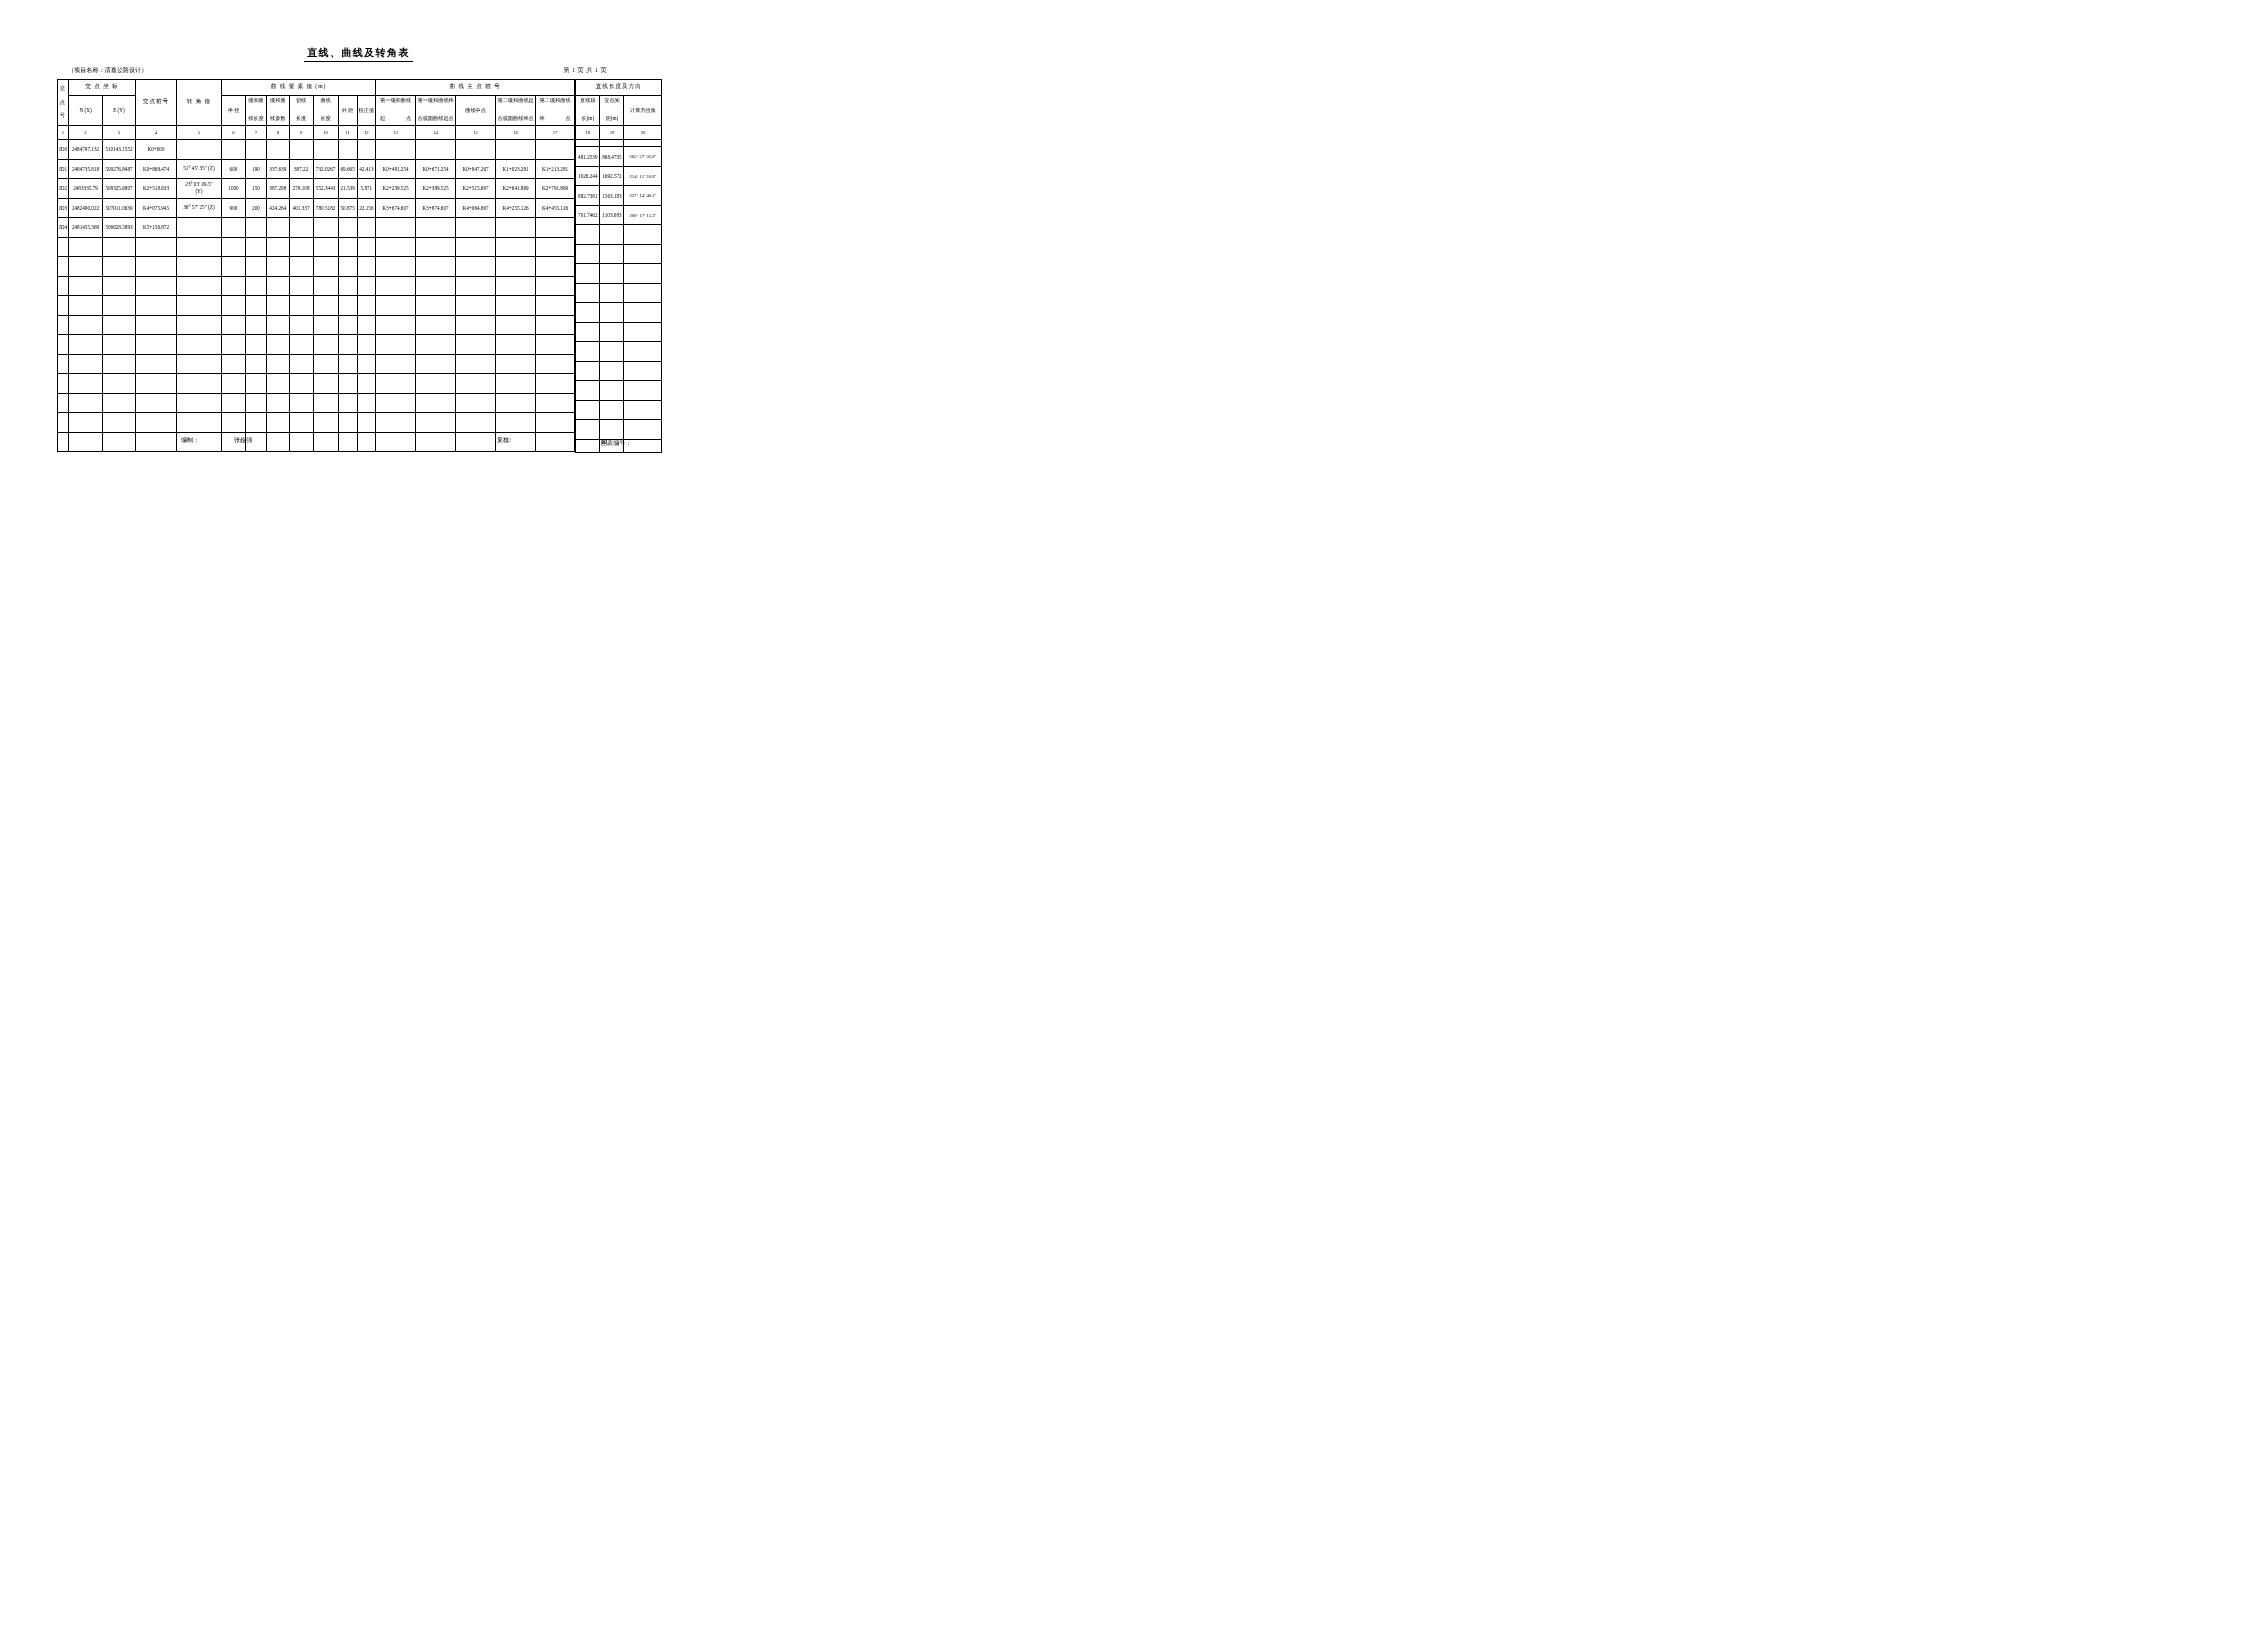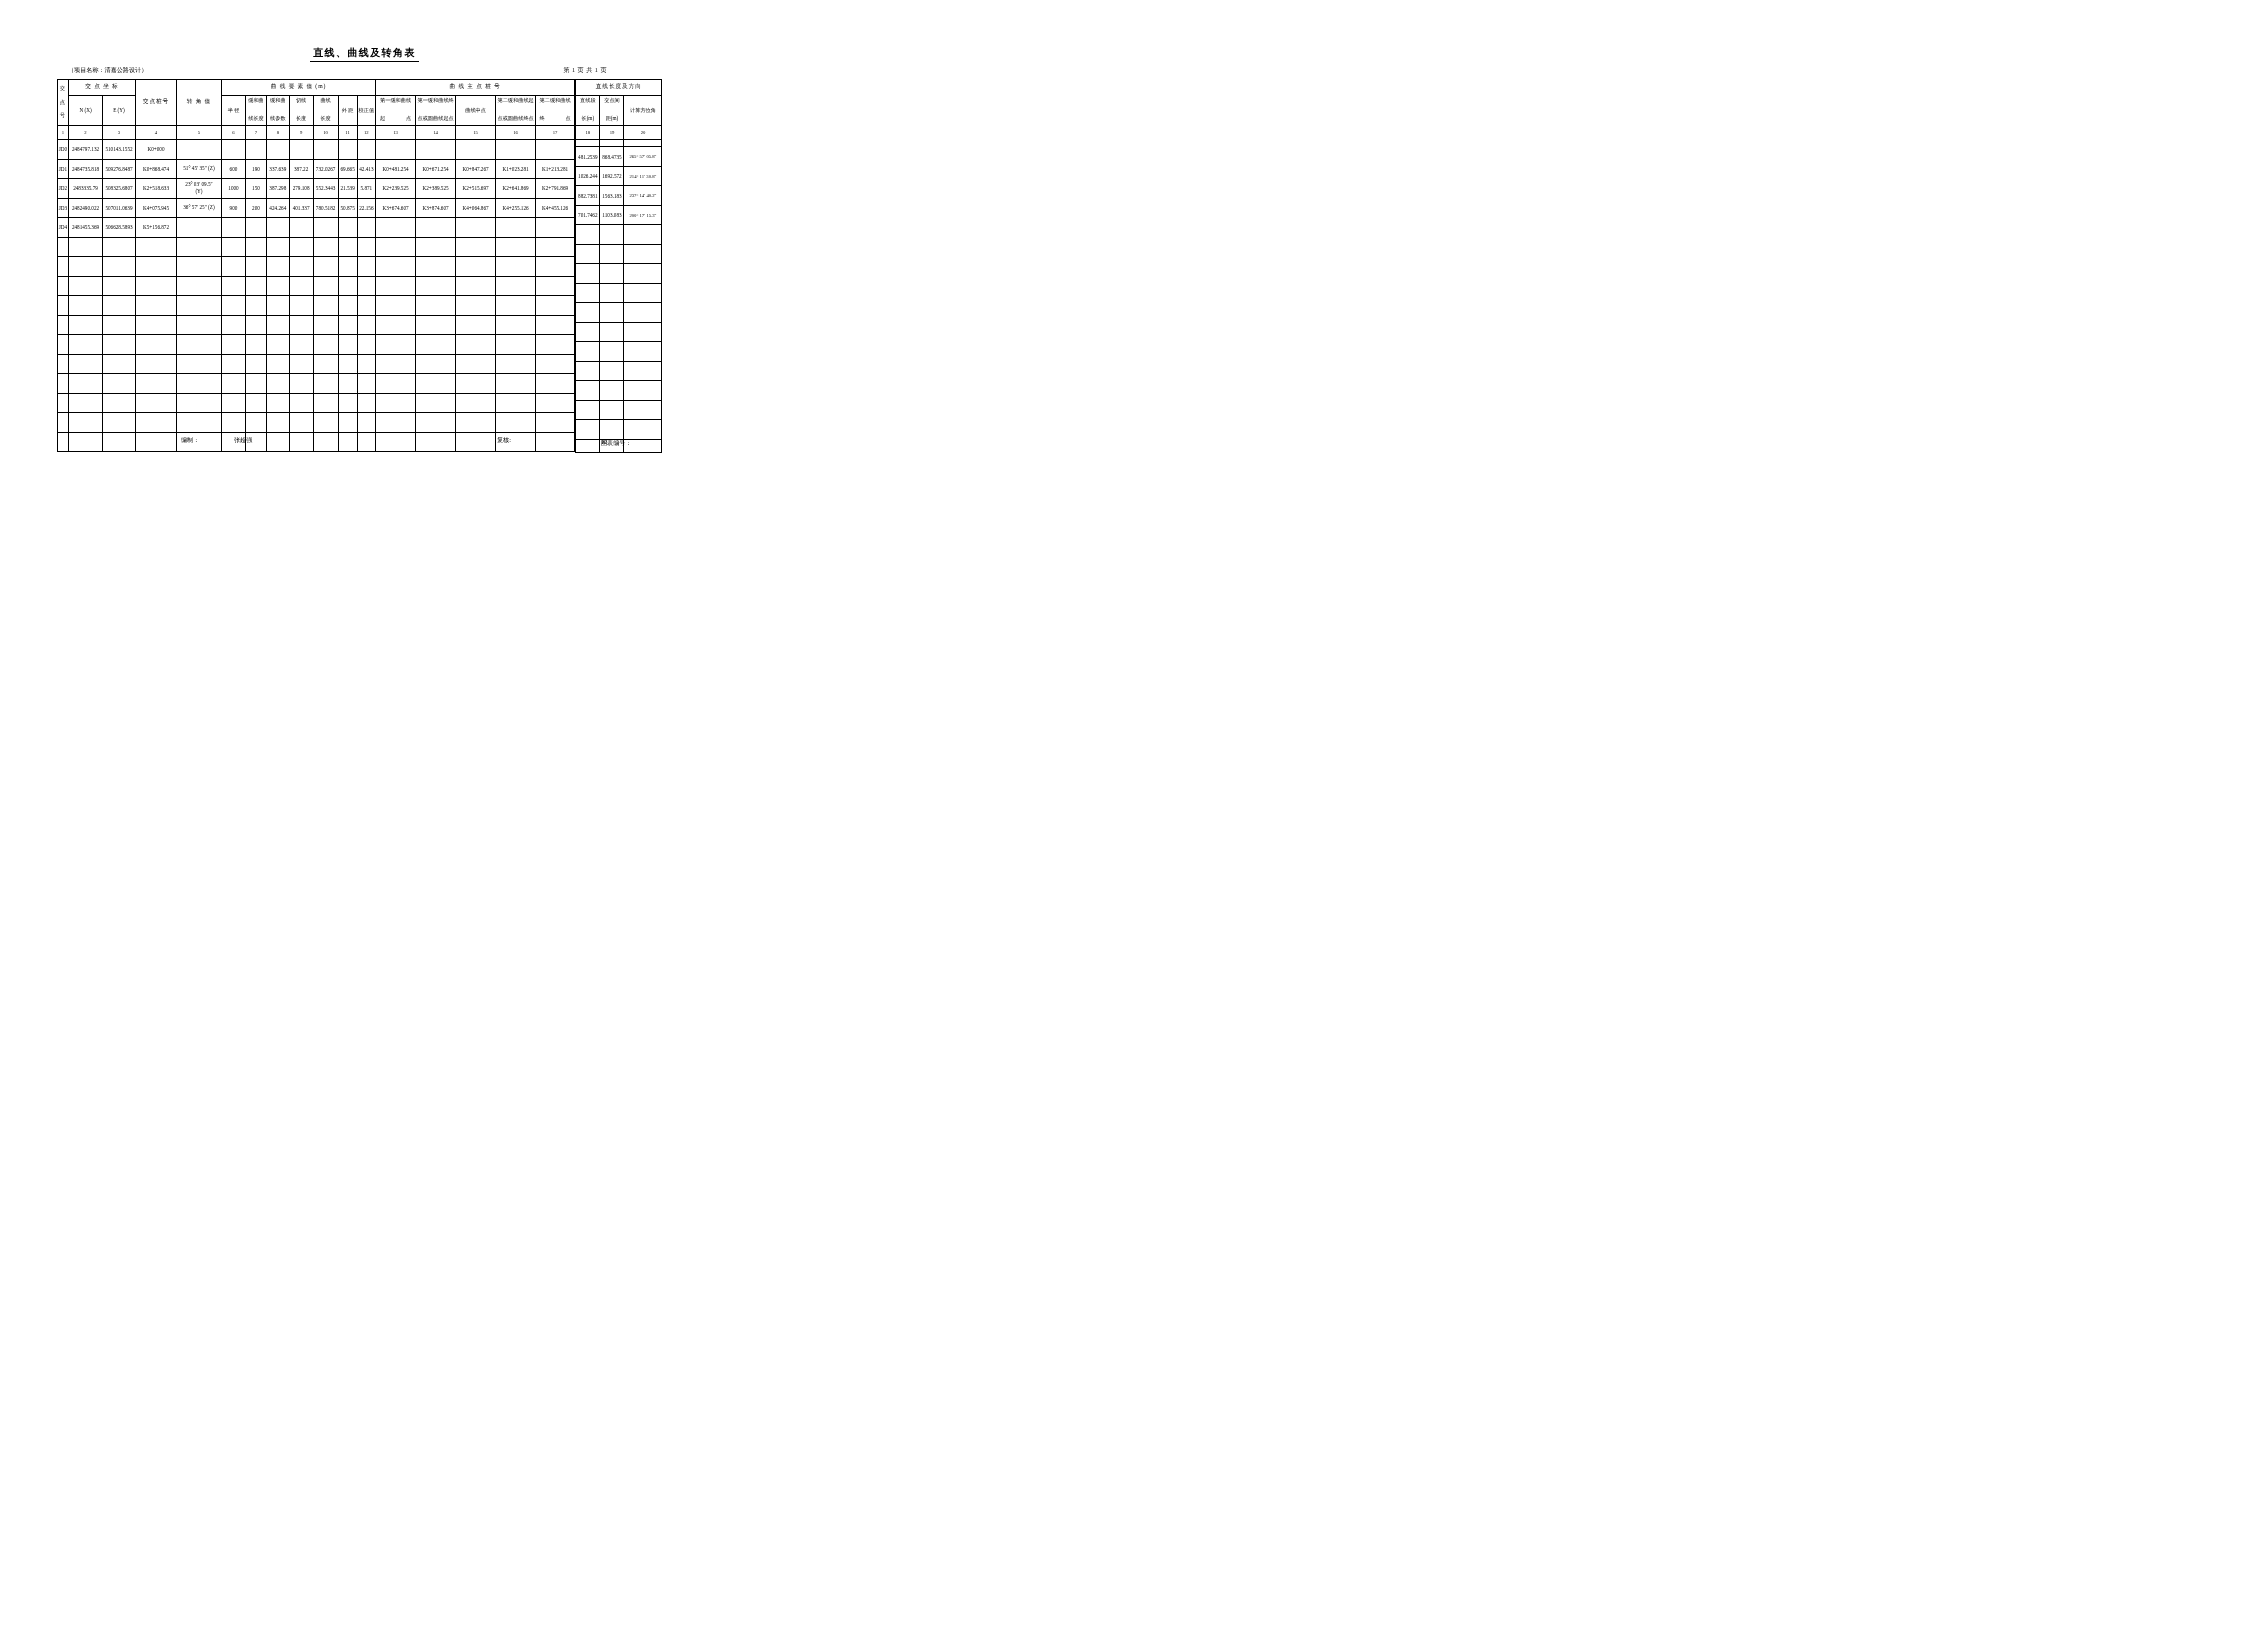--- a/index.html
+++ b/index.html
@@ -3,21 +3,21 @@
 <meta charset="utf-8">
 <style>
   html,body{margin:0;padding:0;background:#ffffff;}
   .page{
     position:relative;
     width:699px;height:494px;
     background:#fff;color:#000;
     font-family:"Liberation Serif","DejaVu Serif",serif;
     overflow:hidden;
   }
-  .title-wrap{position:absolute;top:46px;left:62px;width:605px;text-align:center;}
+  .title-wrap{position:absolute;top:46px;left:56px;width:605px;text-align:center;}
   .doc-title{
     display:inline-block;font-size:10px;font-weight:bold;letter-spacing:1.4px;
     border-bottom:1.1px solid #000;padding:0 3.6px 1.4px 3.6px;
   }
   .subtitle-row{
     position:absolute;top:66px;left:57px;width:605px;
     display:flex;justify-content:space-between;font-size:6.1px;
   }
   .subtitle-row .left{padding-left:11px;}
   .subtitle-row .right{padding-right:55px;letter-spacing:0.5px;}

